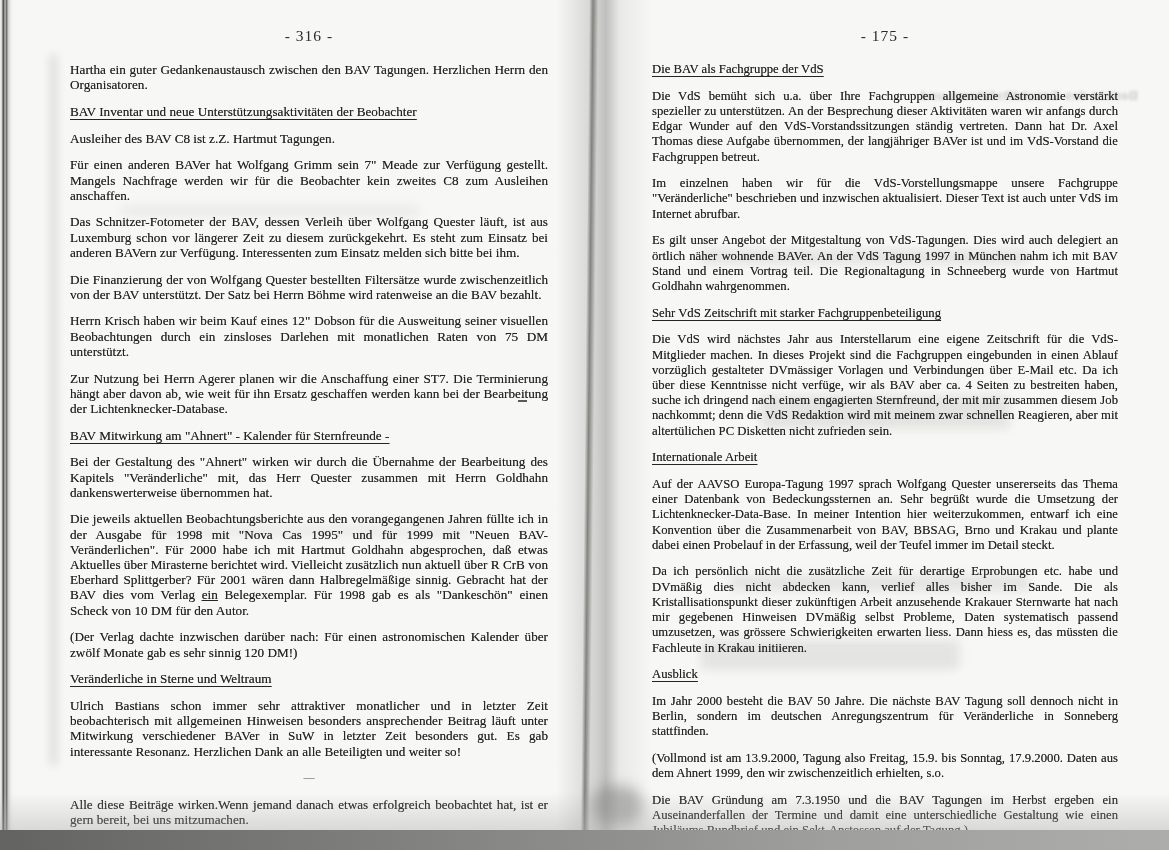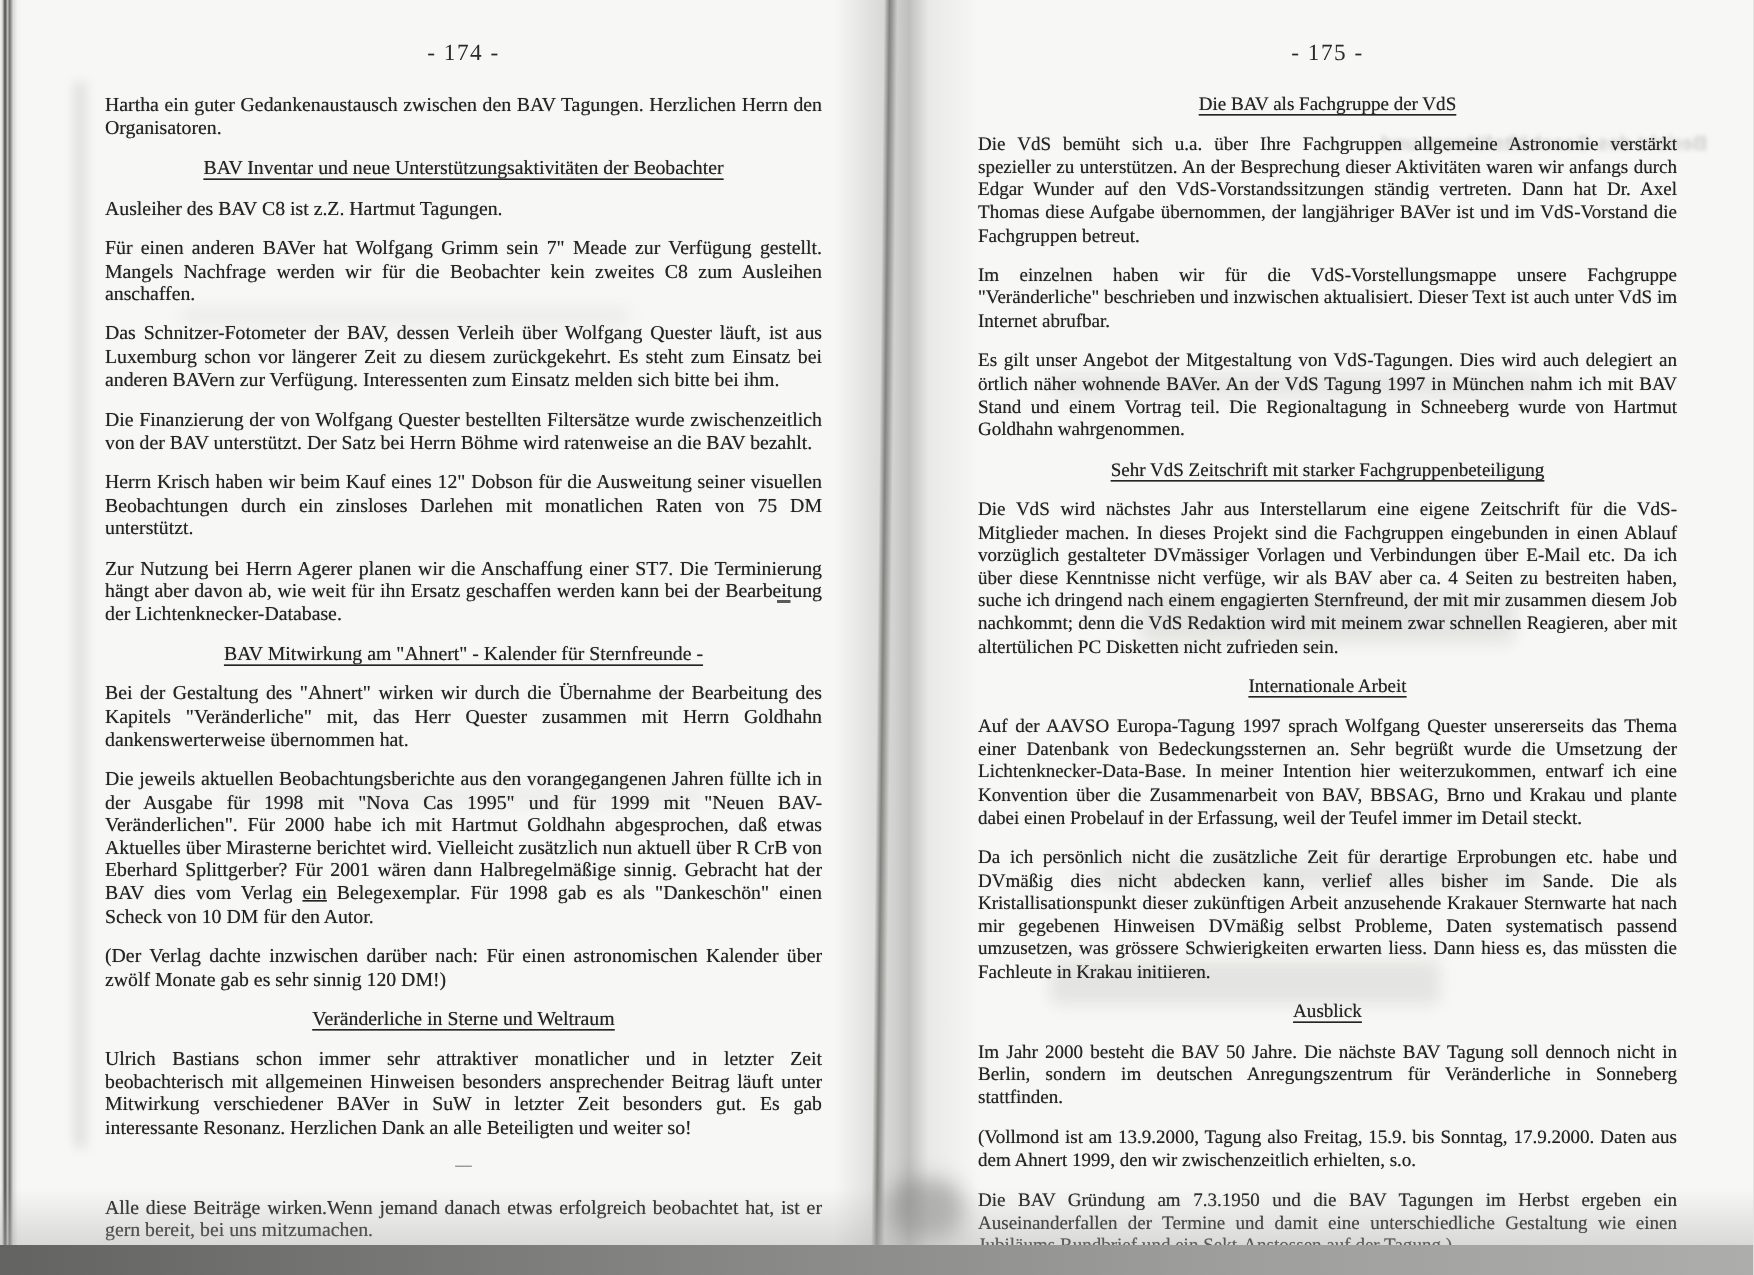--- a/index.html
+++ b/index.html
@@ -62,21 +62,21 @@
   .col-right{left:652px;width:466px;font-size:12.7px;}
   .pageno{
     text-align:center;font-size:15.5px;letter-spacing:1px;
     margin:27px 0 18px 0;line-height:17px;color:#2a2a2a;
   }
   .page-body p,.page-body .heading{
     margin:0 0 11.5px 0;line-height:15.2px;text-align:justify;
     text-shadow:0 0 0.5px rgba(45,45,45,0.65);
   }
   .page-body .heading{
-    text-decoration:underline;text-underline-offset:2.5px;text-align:center;
+    text-decoration:underline;text-underline-offset:2.5px;text-align:left;
   }
   .page-body .dash-mark{
     margin:0 0 11.5px 0;line-height:15.2px;text-align:center;color:#555;font-size:11px;
   }
 </style>
 </head>
 <body>
 
 <div class="scan">
 
@@ -86,21 +86,21 @@
   <div class="bleed bleed-h">Bericht des Geschäftsführers und</div>
   <div class="smudge sm1"></div>
   <div class="smudge sm2"></div>
   <div class="smudge sm3"></div>
   <div class="smudge sm4"></div>
   <div class="smudge sm5"></div>
   <div class="smudge sm6"></div>
   <div class="tick-mark"></div>
 
   <div class="col col-left">
-    <div class="pageno">- 174 -</div>
+    <div class="pageno">- 316 -</div>
     <div class="page-body">
         <p>Hartha ein guter Gedankenaustausch zwischen den BAV Tagungen. Herzlichen Herrn den Organisatoren.</p>
         <div class="heading">BAV Inventar und neue Unterstützungsaktivitäten der Beobachter</div>
         <p>Ausleiher des BAV C8 ist z.Z.  Hartmut Tagungen.</p>
         <p>Für einen anderen BAVer hat Wolfgang Grimm sein 7" Meade zur Verfügung gestellt. Mangels Nachfrage werden wir für die Beobachter kein zweites C8 zum Ausleihen anschaffen.</p>
         <p>Das Schnitzer-Fotometer der BAV, dessen Verleih über Wolfgang Quester läuft, ist aus Luxemburg schon vor längerer Zeit zu diesem zurückgekehrt. Es steht zum Einsatz bei anderen BAVern zur Verfügung. Interessenten zum Einsatz melden sich bitte bei ihm.</p>
         <p>Die Finanzierung der von Wolfgang Quester bestellten Filtersätze wurde zwischenzeitlich von der BAV unterstützt. Der Satz bei Herrn Böhme wird ratenweise an die BAV bezahlt.</p>
         <p>Herrn Krisch haben wir beim Kauf eines 12" Dobson für die Ausweitung seiner visuellen Beobachtungen durch ein zinsloses Darlehen mit monatlichen Raten von 75 DM unterstützt.</p>
         <p>Zur Nutzung bei Herrn Agerer planen wir die Anschaffung einer ST7. Die Terminierung hängt aber davon ab, wie weit für ihn  Ersatz geschaffen werden kann bei der Bearbeitung der Lichtenknecker-Database.</p>
         <div class="heading">BAV Mitwirkung am "Ahnert" - Kalender für Sternfreunde -</div>

